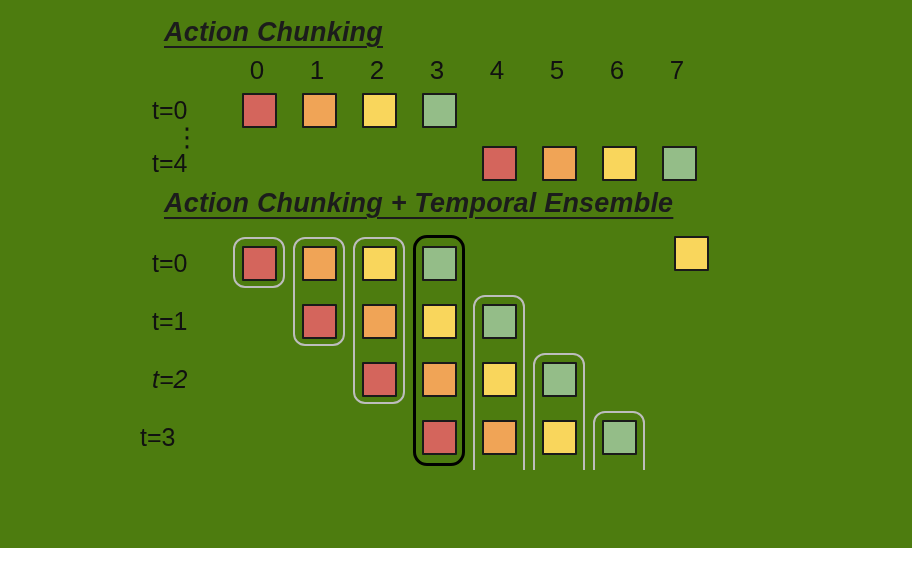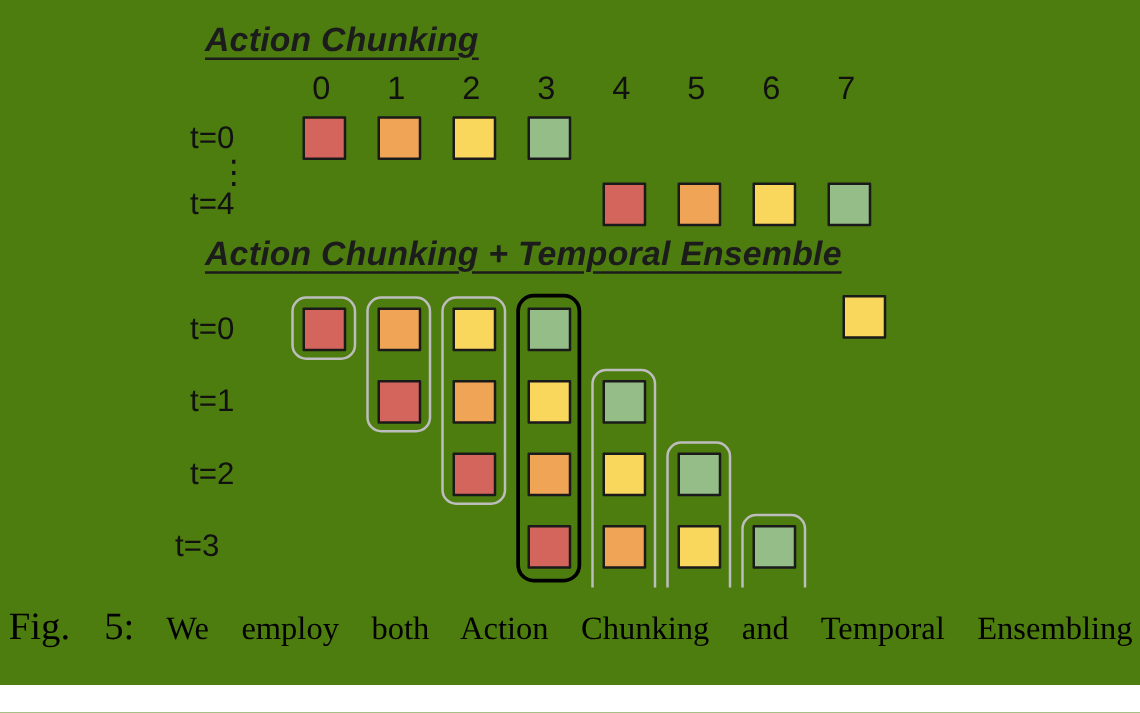--- a/index.html
+++ b/index.html
@@ -91,34 +91,33 @@
         <div class="t-label" style="left: 152px; top: 246px;">t=0</div>
         <div class="sq" style="left: 242px; top: 246px; background: rgb(212, 101, 92); border-color: rgb(26, 26, 26);"></div>
         <div class="sq" style="left: 302px; top: 246px; background: rgb(240, 164, 86); border-color: rgb(26, 26, 26);"></div>
         <div class="sq" style="left: 362px; top: 246px; background: rgb(249, 214, 92); border-color: rgb(26, 26, 26);"></div>
         <div class="sq" style="left: 422px; top: 246px; background: rgb(148, 189, 136); border-color: rgb(26, 26, 26);"></div>
         <div class="t-label" style="left: 152px; top: 304px;">t=1</div>
         <div class="sq" style="left: 302px; top: 304px; background: rgb(212, 101, 92); border-color: rgb(26, 26, 26);"></div>
         <div class="sq" style="left: 362px; top: 304px; background: rgb(240, 164, 86); border-color: rgb(26, 26, 26);"></div>
         <div class="sq" style="left: 422px; top: 304px; background: rgb(249, 214, 92); border-color: rgb(26, 26, 26);"></div>
         <div class="sq" style="left: 482px; top: 304px; background: rgb(148, 189, 136); border-color: rgb(26, 26, 26);"></div>
-        <div class="t-label" style="left: 152px; top: 362px;">t=2</div>
+        <div class="t-label" style="left: 152px; top: 362px; font-style: italic;">t=2</div>
         <div class="sq" style="left: 362px; top: 362px; background: rgb(212, 101, 92); border-color: rgb(26, 26, 26);"></div>
         <div class="sq" style="left: 422px; top: 362px; background: rgb(240, 164, 86); border-color: rgb(26, 26, 26);"></div>
         <div class="sq" style="left: 482px; top: 362px; background: rgb(249, 214, 92); border-color: rgb(26, 26, 26);"></div>
         <div class="sq" style="left: 542px; top: 362px; background: rgb(148, 189, 136); border-color: rgb(26, 26, 26);"></div>
         <div class="t-label" style="left: 140px; top: 420px;">t=3</div>
         <div class="sq" style="left: 422px; top: 420px; background: rgb(212, 101, 92); border-color: rgb(26, 26, 26);"></div>
         <div class="sq" style="left: 482px; top: 420px; background: rgb(240, 164, 86); border-color: rgb(26, 26, 26);"></div>
         <div class="sq" style="left: 542px; top: 420px; background: rgb(249, 214, 92); border-color: rgb(26, 26, 26);"></div>
         <div class="sq" style="left: 602px; top: 420px; background: rgb(148, 189, 136); border-color: rgb(26, 26, 26);"></div>
       </div>
 
 
     <div id="result-square">
         <div class="sq" style="left: 674px; top: 236px; background: rgb(249, 214, 92); border-color: rgb(26, 26, 26); border-width: 2.5px;"></div>
       </div>
   </div>
 
   <div class="caption">
-    <span class="cap-line"><span class="fig-num">Fig. 5:</span> <span>We employ both Action Chunking and Temporal Ensembling</span></span>
   </div>
 </div>
 
 </body></html>

